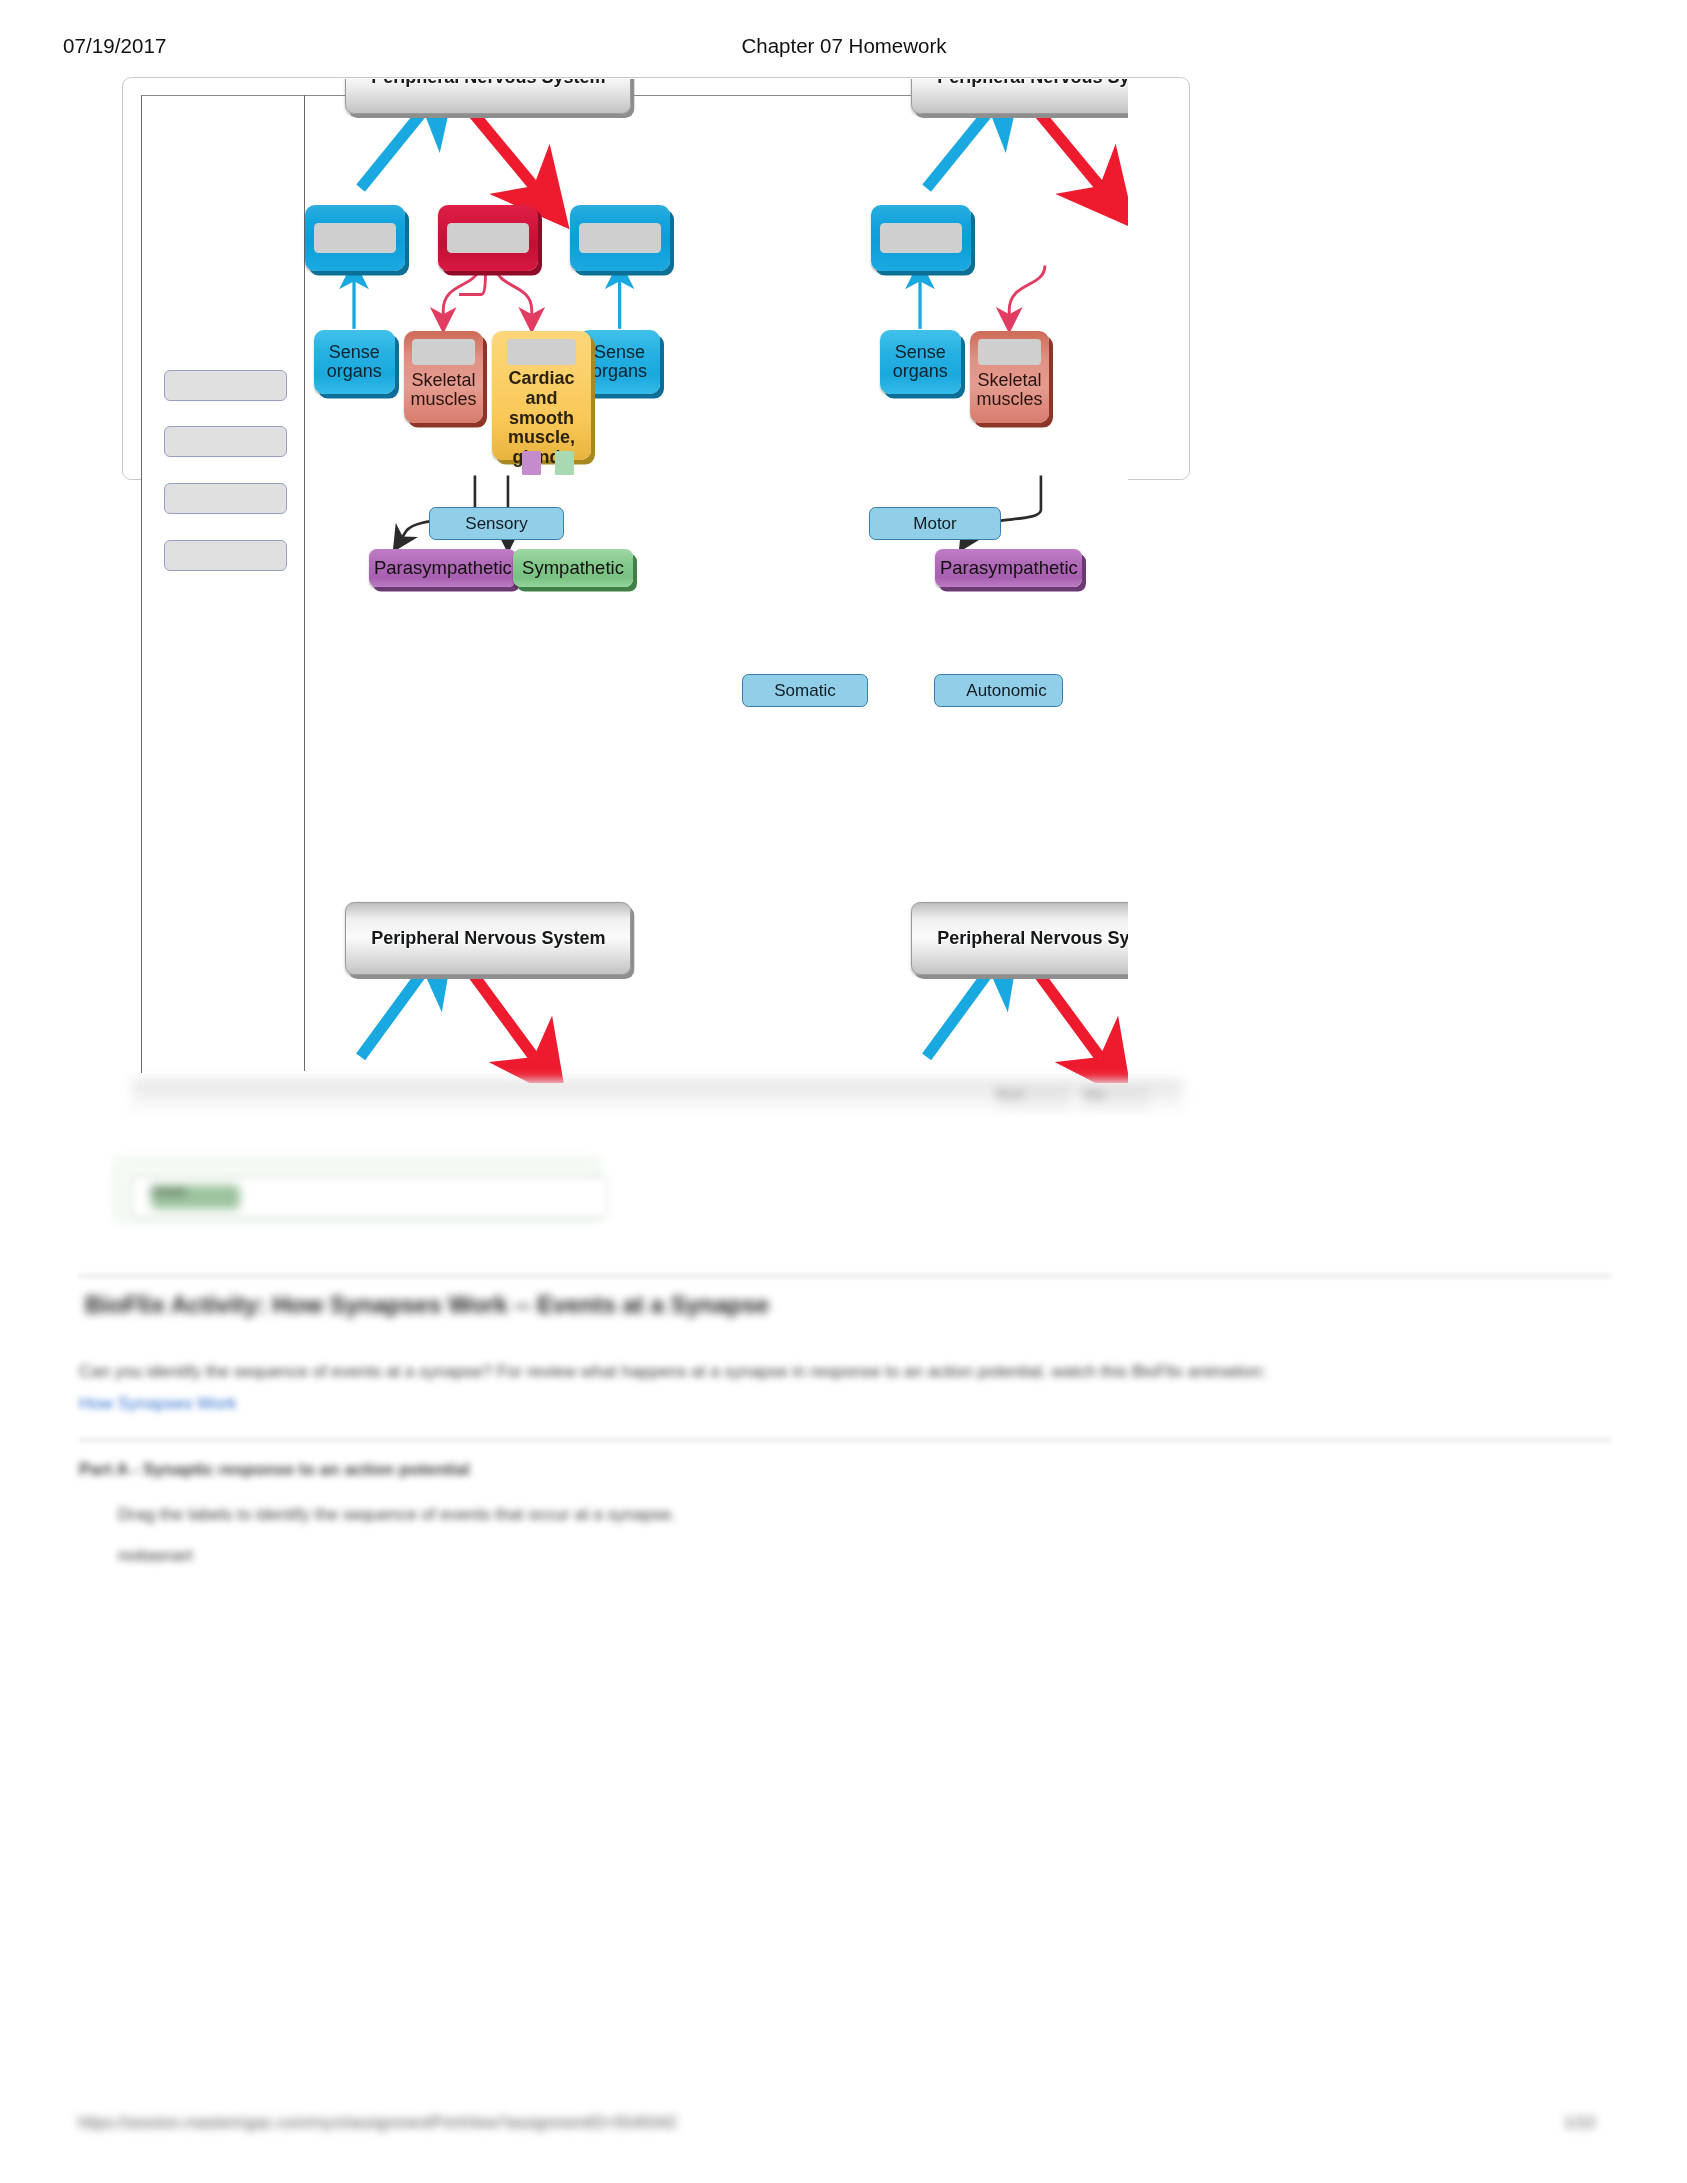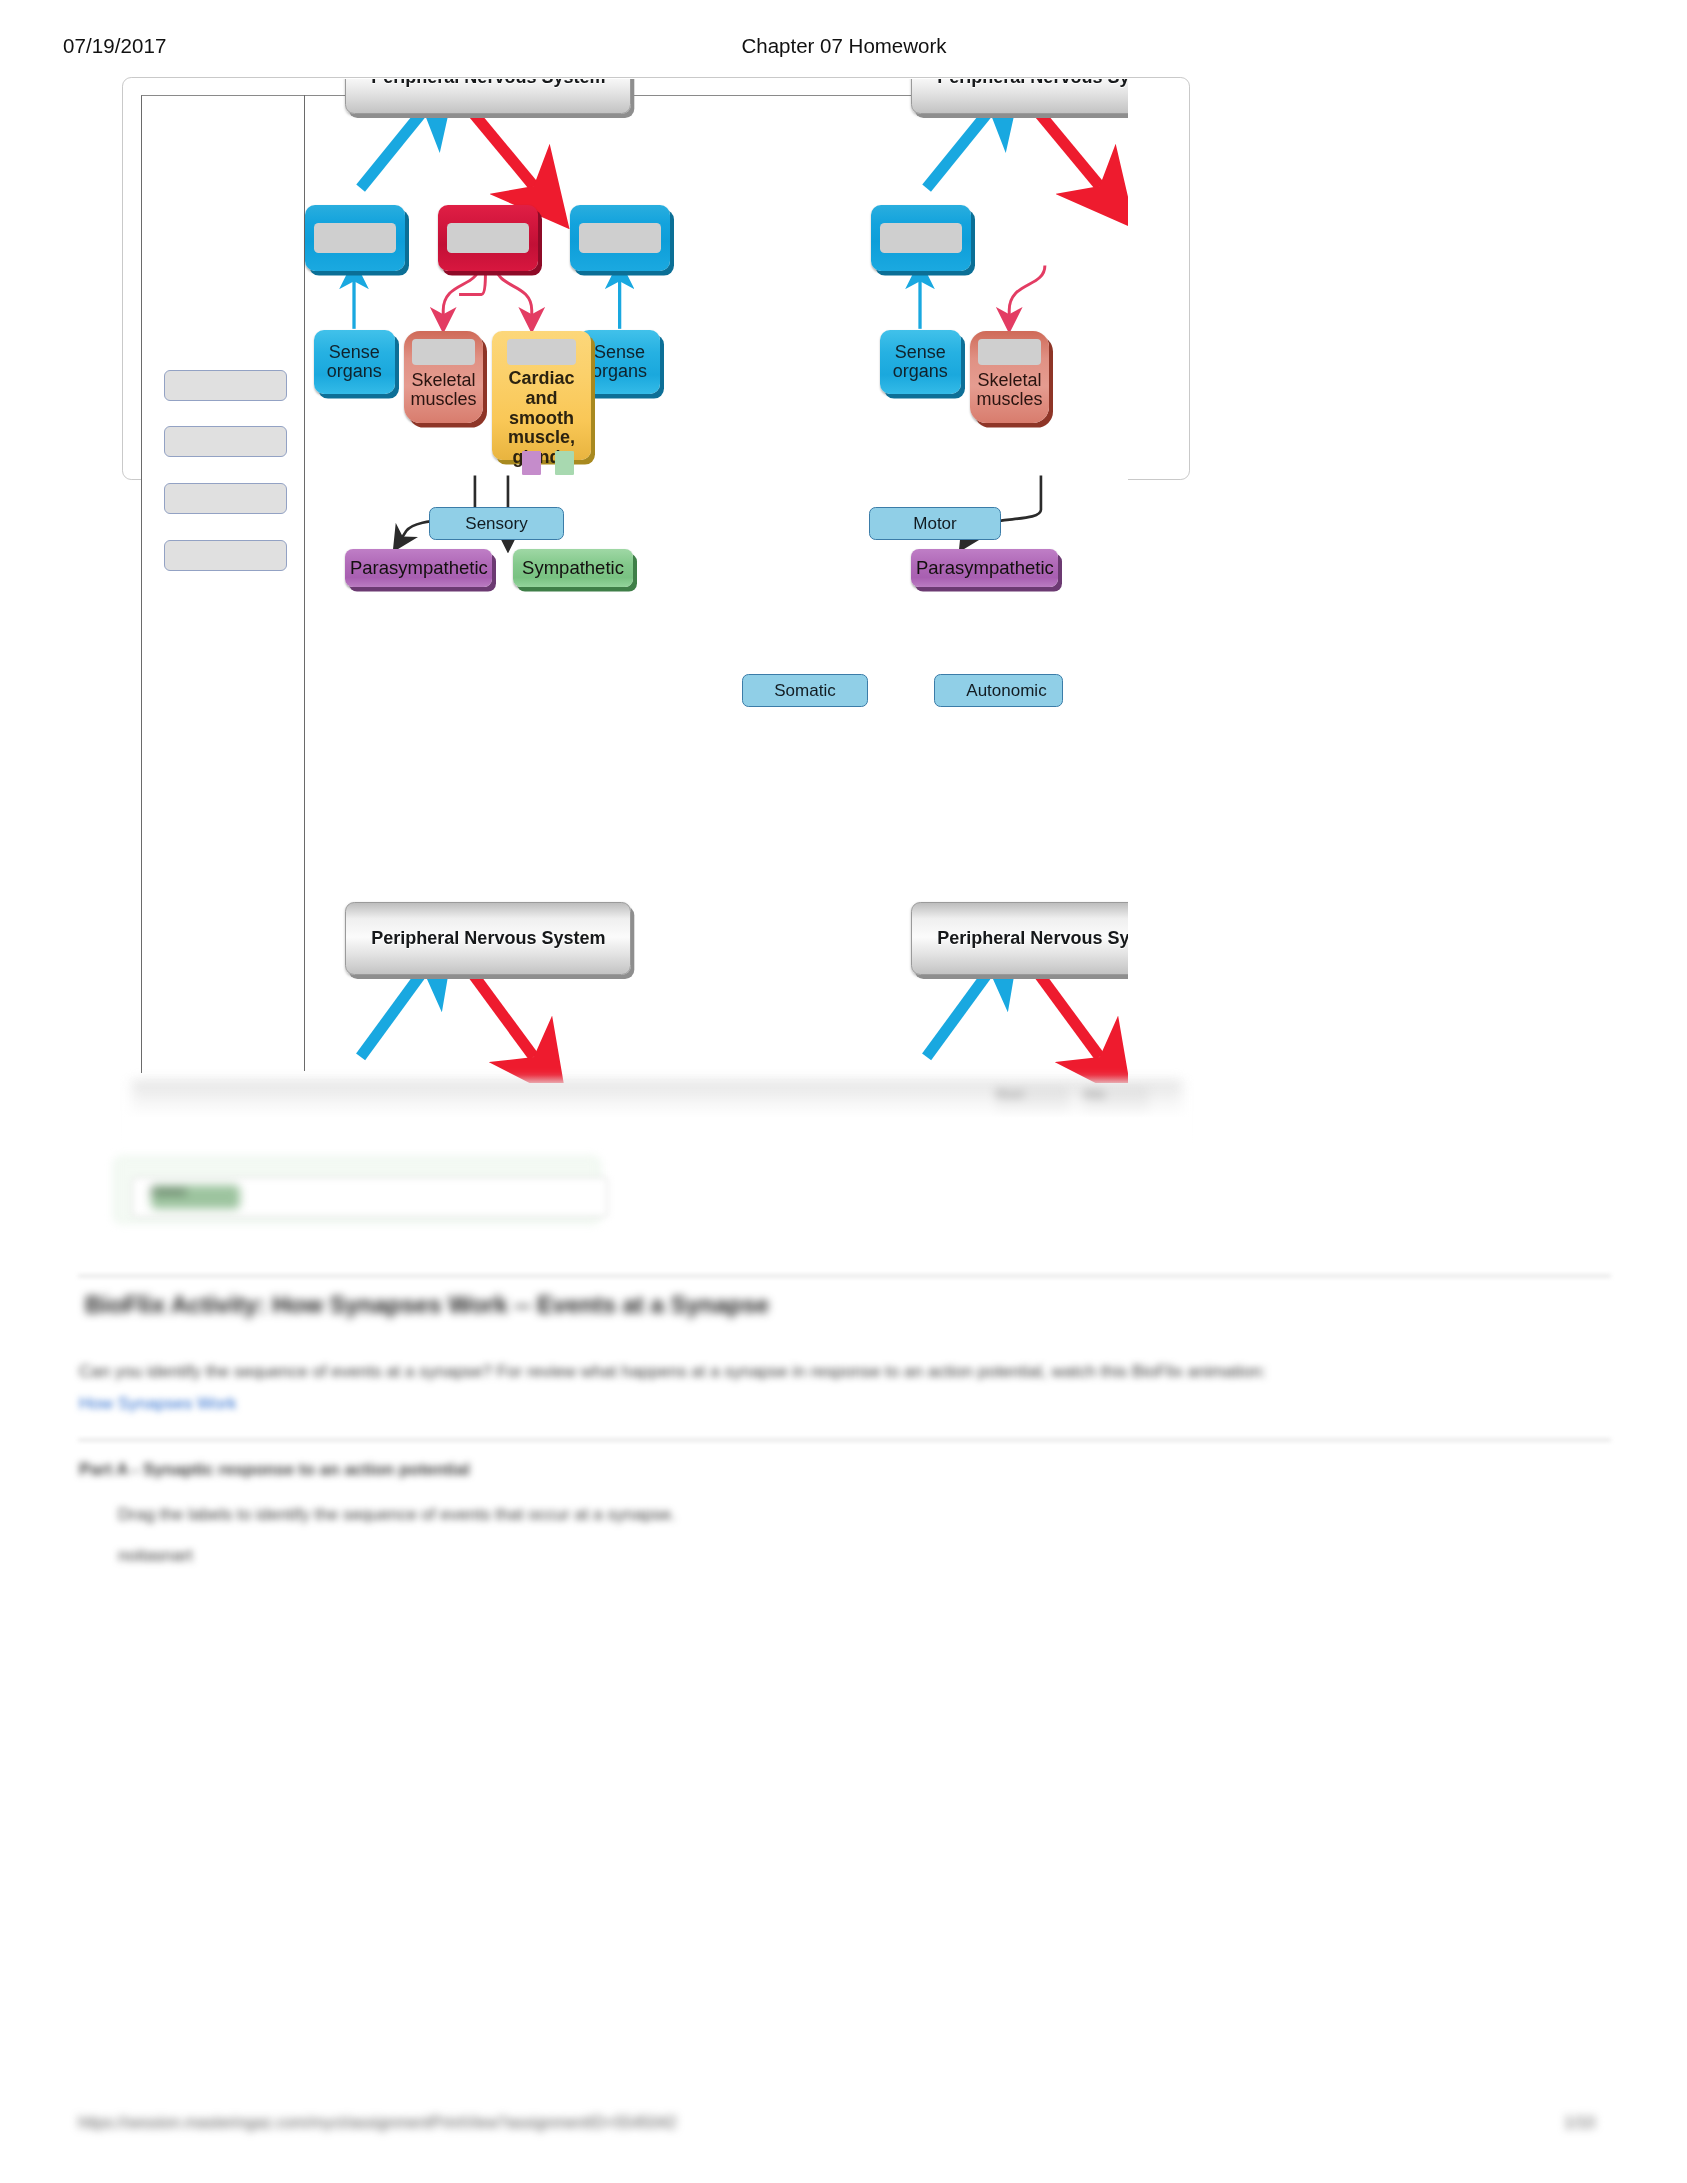--- a/index.html
+++ b/index.html
@@ -42,41 +42,41 @@
   .cube .drop{position:absolute;left:9.2px;top:18px;width:82px;height:30px;background:#cfcfcf;border-radius:4.6px;}
 
   
   .sense{position:absolute;width:81px;height:64px;border-radius:10px;
       background:linear-gradient(to bottom,#41c1ea 0%,#26b1e2 35%,#1aa8dd 70%,#34bbe8 100%);
       box-shadow:4px 4.6px 0 #0d6f97,0 1.3px 2px rgba(0,0,0,.28);
       display:flex;align-items:center;justify-content:center;text-align:center;}
   .sense span{font-size:18px;color:#10222c;line-height:1.08;}
 
   
-  .musc{position:absolute;width:79px;height:92px;border-radius:16px;
+  .musc{position:absolute;width:79px;height:92px;border-radius:10px;
       background:linear-gradient(to bottom,#cf6a58 0%,#e09184 30%,#e59c90 60%,#d87c6d 100%);
       box-shadow:4px 4.6px 0 #8e3527,0 1.3px 2px rgba(0,0,0,.28);}
   .musc .drop{position:absolute;left:8px;top:8px;width:63px;height:26.4px;background:#cfcfcf;border-radius:4px;}
   .musc .lbl{position:absolute;left:0;top:40px;width:100%;text-align:center;font-size:18px;color:#2a1410;line-height:1.08;}
 
   
   .card{position:absolute;width:99px;height:129px;border-radius:10px;
       background:linear-gradient(to bottom,#fcd77a 0%,#fbd06a 35%,#f9c756 70%,#e8b43f 100%);
       box-shadow:4px 4.6px 0 #a8891f,0 1.3px 2px rgba(0,0,0,.26);}
   .card .drop{position:absolute;left:15px;top:8px;width:69px;height:26.4px;background:#cfcfcf;border-radius:4px;}
   .card .lbl{position:absolute;left:0;top:38px;width:100%;text-align:center;font-size:18px;color:#2b2210;line-height:1.1;font-weight:bold;}
   .chip{position:absolute;width:19px;height:24.4px;border-radius:1.3px;}
   .chip.pur{background:#c58ccb;}
   .chip.grn{background:#a8d9b0;}
 
   
   .pill{position:absolute;height:38px;border-radius:8px;display:flex;align-items:center;justify-content:center;}
   .pill span{font-size:18.5px;color:#13100f;white-space:nowrap;}
   .pill.pur{background:linear-gradient(to bottom,#bf7ec6 0%,#b06ab8 40%,#a85fb1 75%,#bb7cc2 100%);
-      box-shadow:4px 4.6px 0 #6c3a72,0 1.3px 2px rgba(0,0,0,.3);}
+      box-shadow:4px 4.6px 0 #6c3a72,0 1.3px 2px rgba(0,0,0,.3);margin-left:24px;}
   .pill.grn{background:linear-gradient(to bottom,#9fd8a5 0%,#84c98c 40%,#79c282 75%,#93d49b 100%);
       box-shadow:4px 4.6px 0 #3f7f48,0 1.3px 2px rgba(0,0,0,.3);}
 
   
   .tag{position:absolute;height:33px;background:#90cfe7;border:1.3px solid #3b7ca8;border-radius:6.6px;
       display:flex;align-items:center;justify-content:center;box-sizing:border-box;z-index:40;}
   .tag span{font-size:17px;color:#121c22;white-space:nowrap;}
 
   .svgl{position:absolute;left:0;top:0;overflow:visible;pointer-events:none;}
 

